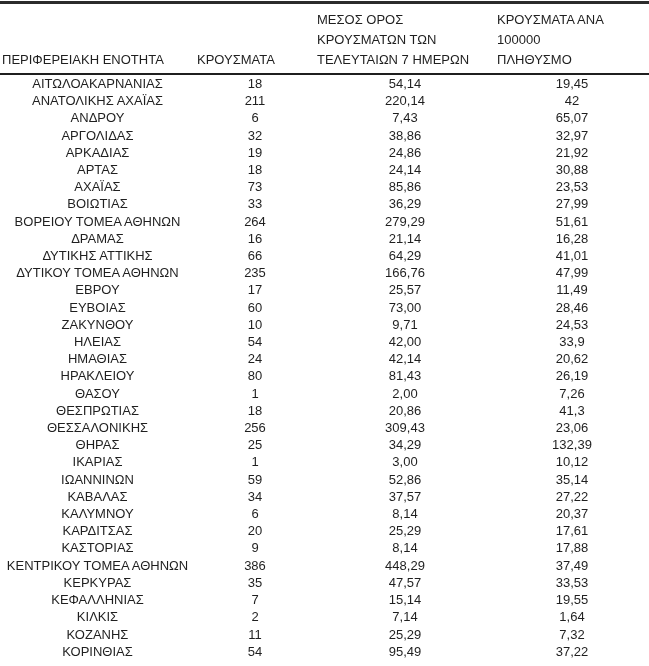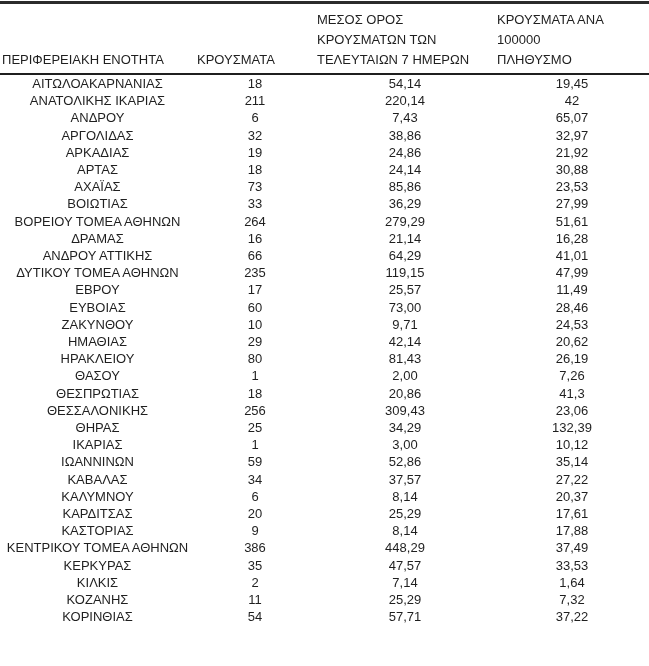--- a/index.html
+++ b/index.html
@@ -73,21 +73,21 @@
       </tr>
     </thead>
     <tbody>
         <tr>
           <td>ΑΙΤΩΛΟΑΚΑΡΝΑΝΙΑΣ</td>
           <td>18</td>
           <td>54,14</td>
           <td>19,45</td>
         </tr>
         <tr>
-          <td>ΑΝΑΤΟΛΙΚΗΣ ΙΚΑΡΙΑΣ</td>
+          <td>ΑΝΑΤΟΛΙΚΗΣ ΑΧΑΪΑΣ</td>
           <td>211</td>
           <td>220,14</td>
           <td>42</td>
         </tr>
         <tr>
           <td>ΑΝΔΡΟΥ</td>
           <td>6</td>
           <td>7,43</td>
           <td>65,07</td>
         </tr>
@@ -127,29 +127,29 @@
           <td>279,29</td>
           <td>51,61</td>
         </tr>
         <tr>
           <td>ΔΡΑΜΑΣ</td>
           <td>16</td>
           <td>21,14</td>
           <td>16,28</td>
         </tr>
         <tr>
-          <td>ΑΝΔΡΟΥ ΑΤΤΙΚΗΣ</td>
+          <td>ΔΥΤΙΚΗΣ ΑΤΤΙΚΗΣ</td>
           <td>66</td>
           <td>64,29</td>
           <td>41,01</td>
         </tr>
         <tr>
           <td>ΔΥΤΙΚΟΥ ΤΟΜΕΑ ΑΘΗΝΩΝ</td>
           <td>235</td>
-          <td>119,15</td>
+          <td>166,76</td>
           <td>47,99</td>
         </tr>
         <tr>
           <td>ΕΒΡΟΥ</td>
           <td>17</td>
           <td>25,57</td>
           <td>11,49</td>
         </tr>
         <tr>
           <td>ΕΥΒΟΙΑΣ</td>
@@ -157,22 +157,28 @@
           <td>73,00</td>
           <td>28,46</td>
         </tr>
         <tr>
           <td>ΖΑΚΥΝΘΟΥ</td>
           <td>10</td>
           <td>9,71</td>
           <td>24,53</td>
         </tr>
         <tr>
+          <td>ΗΛΕΙΑΣ</td>
+          <td>54</td>
+          <td>42,00</td>
+          <td>33,9</td>
+        </tr>
+        <tr>
           <td>ΗΜΑΘΙΑΣ</td>
-          <td>29</td>
+          <td>24</td>
           <td>42,14</td>
           <td>20,62</td>
         </tr>
         <tr>
           <td>ΗΡΑΚΛΕΙΟΥ</td>
           <td>80</td>
           <td>81,43</td>
           <td>26,19</td>
         </tr>
         <tr>
@@ -241,32 +247,38 @@
           <td>448,29</td>
           <td>37,49</td>
         </tr>
         <tr>
           <td>ΚΕΡΚΥΡΑΣ</td>
           <td>35</td>
           <td>47,57</td>
           <td>33,53</td>
         </tr>
         <tr>
+          <td>ΚΕΦΑΛΛΗΝΙΑΣ</td>
+          <td>7</td>
+          <td>15,14</td>
+          <td>19,55</td>
+        </tr>
+        <tr>
           <td>ΚΙΛΚΙΣ</td>
           <td>2</td>
           <td>7,14</td>
           <td>1,64</td>
         </tr>
         <tr>
           <td>ΚΟΖΑΝΗΣ</td>
           <td>11</td>
           <td>25,29</td>
           <td>7,32</td>
         </tr>
         <tr>
           <td>ΚΟΡΙΝΘΙΑΣ</td>
           <td>54</td>
-          <td>57,71</td>
+          <td>95,49</td>
           <td>37,22</td>
         </tr>
       </tbody>
   </table>
 </div>
 
 </body></html>

